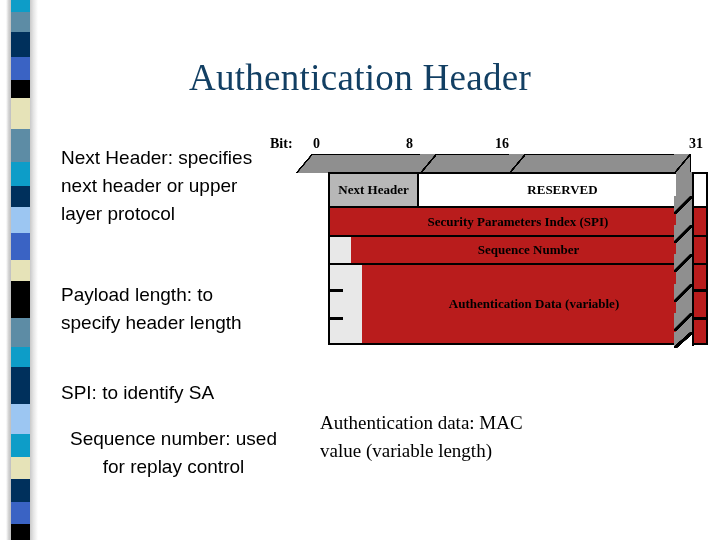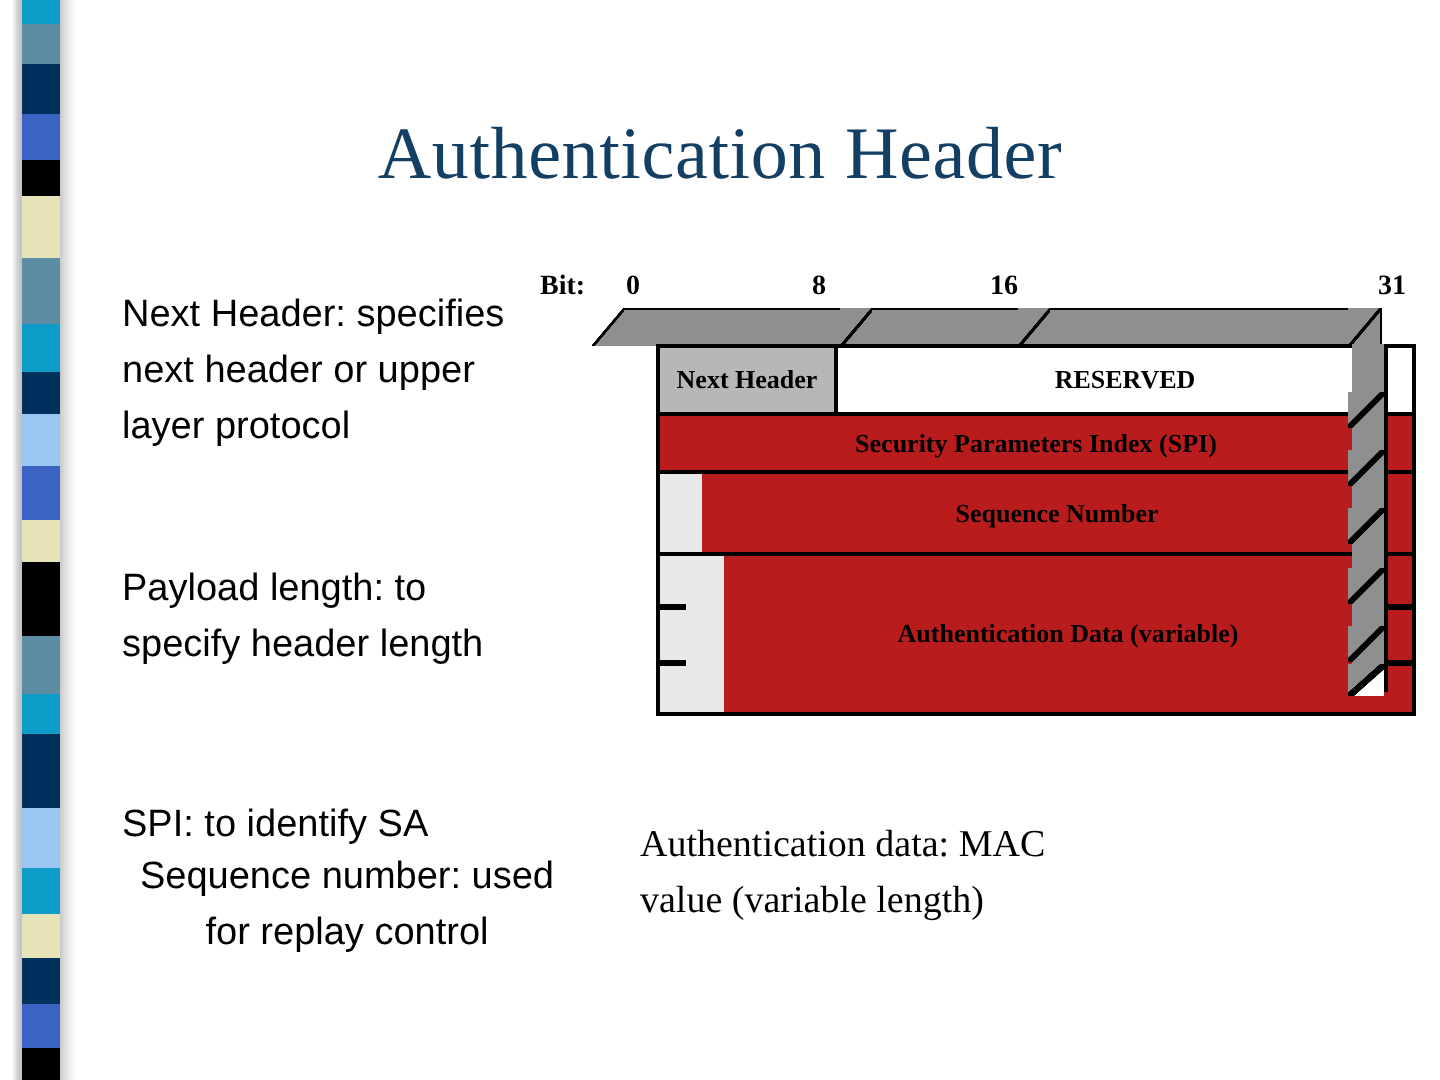--- a/index.html
+++ b/index.html
@@ -63,21 +63,21 @@
   
   .body-text {
     position: absolute;
     font-family: "Liberation Sans", sans-serif;
     font-size: 19px;
     line-height: 28px;
     color: #000000;
   }
   #bullet-next-header   { left: 61px; top: 144px; width: 205px; }
   #bullet-payload-len   { left: 61px; top: 281px; width: 205px; }
-  #bullet-spi           { left: 61px; top: 399px; width: 230px; }
+  #bullet-spi           { left: 61px; top: 379px; width: 230px; }
   #bullet-seq-num       { left: 61px; top: 425px; width: 225px; text-align: center; }
   #bullet-auth-data     { left: 320px; top: 409px; width: 245px; font-family: Liberation Serif, serif; }
 
   
   #ah-diagram {
     position: absolute;
     left: 265px;
     top: 136px;
     width: 430px;
     height: 212px;
@@ -158,21 +158,21 @@
     display: flex;
     align-items: center;
     justify-content: center;
     text-align: center;
   }
   #row-word-1 { height: 34px; }
   #cell-next-header   { width: 89px; background: #b7b7b7; border-right: 2px solid #000; }
   #cell-payload-len   { width: 89px; background: #e8e8e8; border-right: 2px solid #000; }
   #cell-reserved      { flex: 1;     background: #ffffff; }
   #row-word-2 { height: 29px; }
-  #row-word-3 { height: 41px; padding-left: 21px; }
+  #row-word-3 { height: 28px; padding-left: 21px; }
   #row-word-4 { height: 78px; }
   #cell-spi, #cell-seq-num, #cell-auth-data {
     width: 100%;
     background: #b91c1c;
   }
   
   .var-tick {
     position: absolute;
     width: 13px;
     height: 0;

